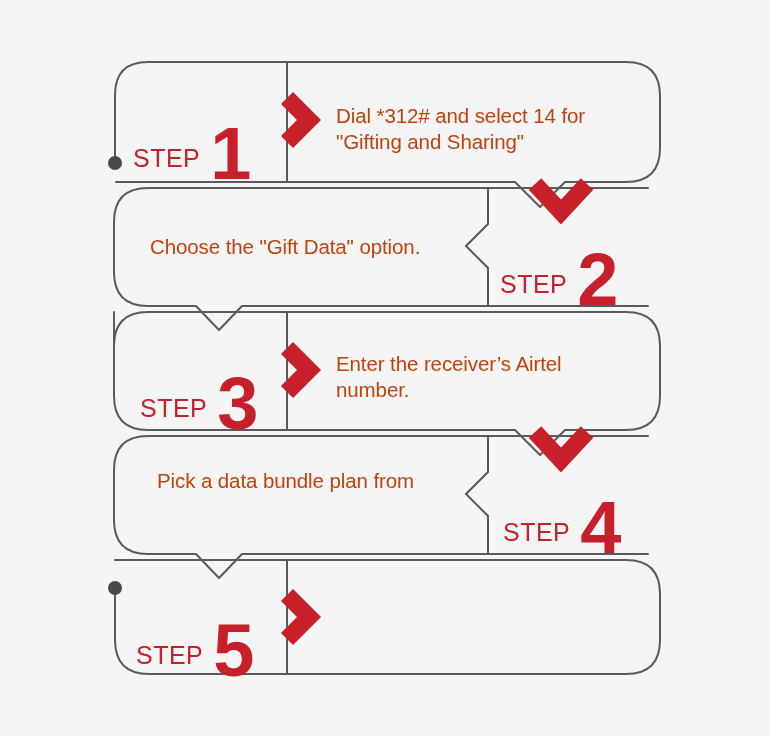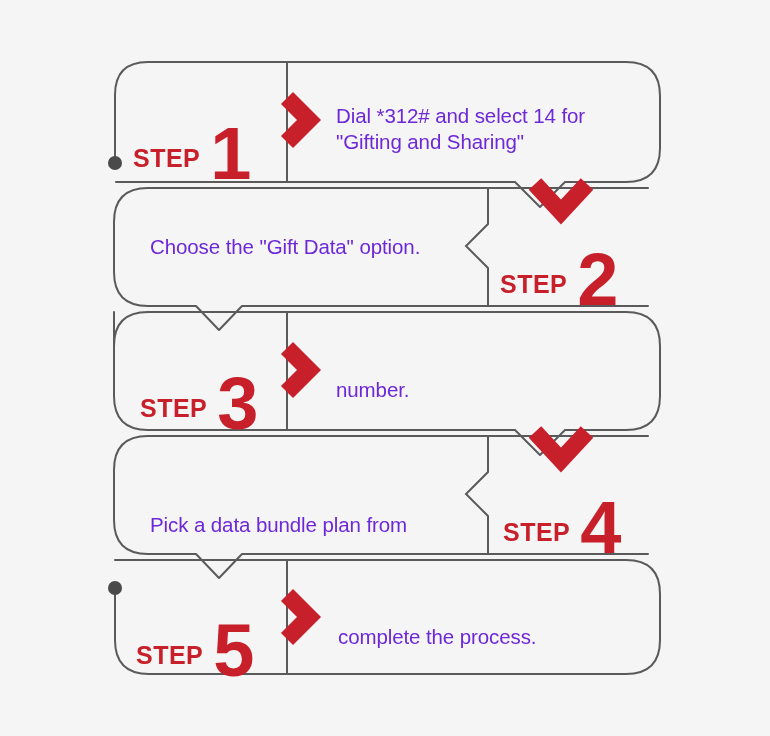--- a/index.html
+++ b/index.html
@@ -66,21 +66,21 @@
   }
 
   .step-badge {
     position: absolute;
     display: flex;
     align-items: baseline;
     white-space: nowrap;
   }
   .step-word {
     font-family: "Liberation Sans", sans-serif;
-    font-weight: bold;
+    font-weight: normal;
     font-size: 25px;
     letter-spacing: 0.5px;
     color: #c8202a;
     line-height: 1;
   }
   .step-num {
     font-family: "Liberation Sans", sans-serif;
     font-weight: bold;
     font-size: 74px;
     color: #c8202a;
@@ -88,21 +88,21 @@
     margin-left: 10px;
     position: relative;
     top: 12px;
   }
 
   .step-text {
     position: absolute;
     font-family: "Liberation Sans", sans-serif;
     font-size: 20.5px;
     font-weight: 500;
-    color: #6d28d9;
+    color: #c2410c;
     line-height: 1.28;
     letter-spacing: -0.1px;
   }
   .step-text.right-side { text-align: left; }
   .step-text.left-side  { text-align: left; }
 </style>
 </head>
 <body>
 
 <div id="stage">
@@ -204,35 +204,34 @@
     </div>
     <div class="step-text left-side" style="left:150px; top:234px; width:320px;">
       <span>Choose the "Gift Data" option.</span>
     </div>
 
     <div class="step-badge" style="left:140px; top:355px;">
       <span class="step-word">STEP</span>
       <span class="step-num">3</span>
     </div>
     <div class="step-text right-side" style="left:336px; top:351px; width:290px;">
-      <br>
+      <span>Enter the receiver’s Airtel</span><br>
       <span>number.</span>
     </div>
 
     <div class="step-badge" style="left:503px; top:479px;">
       <span class="step-word">STEP</span>
       <span class="step-num">4</span>
     </div>
-    <div class="step-text left-side" style="left:150px; top:468px; width:310px;margin-top:44px;">
+    <div class="step-text left-side" style="left:157px; top:468px; width:310px;">
       <span>Pick a data bundle plan from</span><br>
     </div>
 
     <div class="step-badge" style="left:136px; top:602px;">
       <span class="step-word">STEP</span>
       <span class="step-num">5</span>
     </div>
     <div class="step-text right-side" style="left:338px; top:598px; width:290px;">
       <br>
-      <span>complete the process.</span>
     </div>
 
   </div>
 </div>
 
 </body></html>

